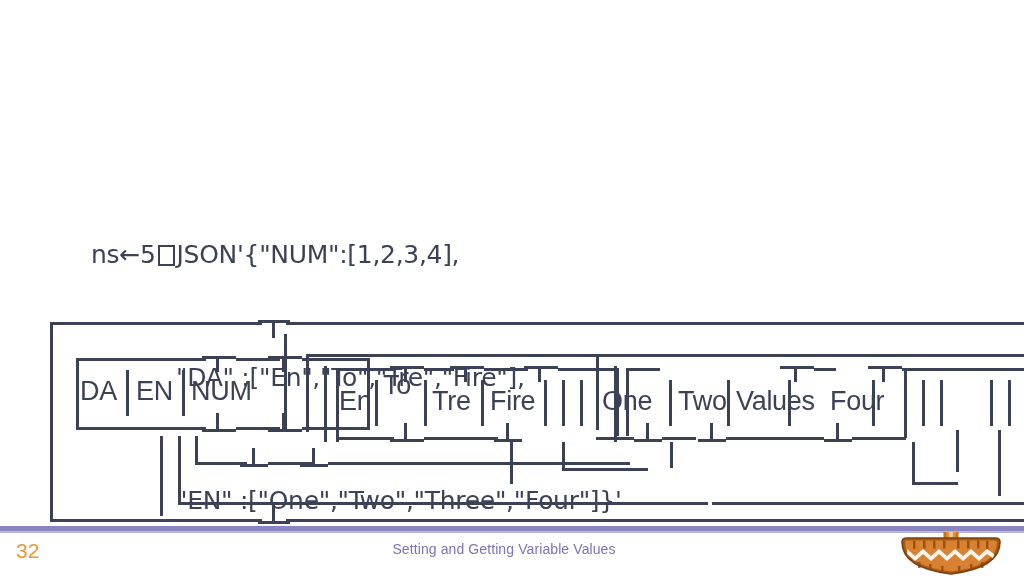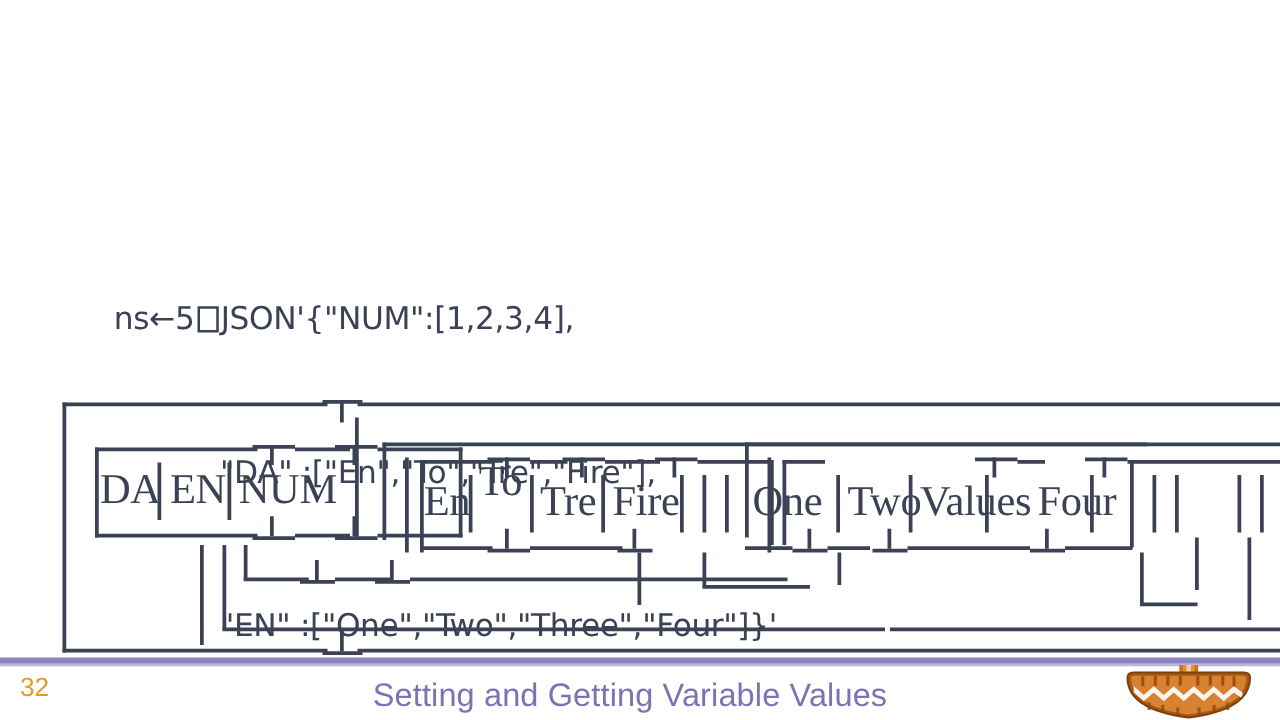--- a/index.html
+++ b/index.html
@@ -77,22 +77,22 @@
     color: #3b4256;
     font-family: "DejaVu Sans", sans-serif;
     font-size: 26px;
   }
   .bd-line   { position: absolute; background: #3b4256; }
   .bd-h      { height: 3px; }
   .bd-v      { width: 3px; }
   .bd-label  {
     position: absolute;
     color: #3b4256;
-    font-family: Liberation Serif, serif;
-    font-size: 34px;
+    font-family: Liberation Sans, sans-serif;
+    font-size: 27px;
     line-height: 27px;
     letter-spacing: -0.3px;
     white-space: nowrap;
   }
 
   
   #footer-rule {
     position: absolute;
     left: 0;
     top: 526px;
@@ -115,21 +115,21 @@
     font-size: 21px;
     color: #e8972e;
     font-family: "Liberation Sans", sans-serif;
   }
   #footer-title {
     position: absolute;
     left: 0;
     top: 541px;
     width: 1008px;
     text-align: center;
-    font-size: 26px;
+    font-size: 14px;
     color: #7b74b4;
     font-family: "Liberation Sans", sans-serif;
     letter-spacing: 0.1px;
   }
   #brand-logo {
     position: absolute;
     right: 18px;
     top: 524px;
     width: 110px;
     height: 52px;

